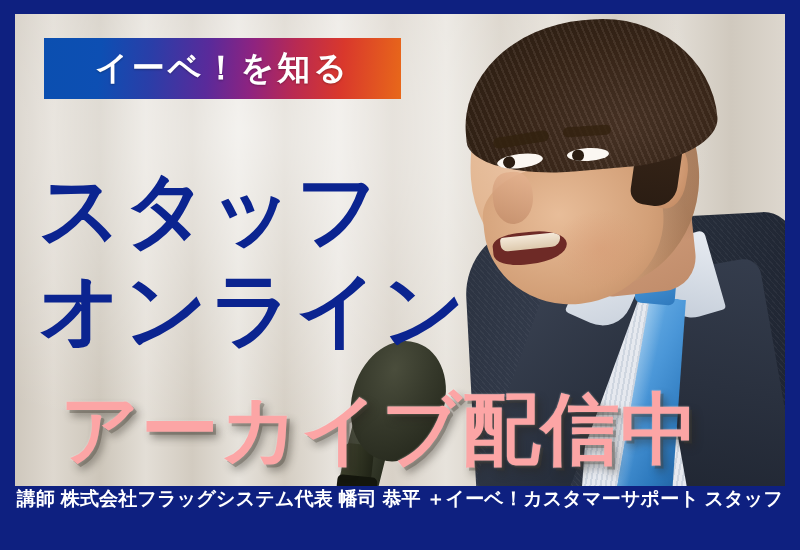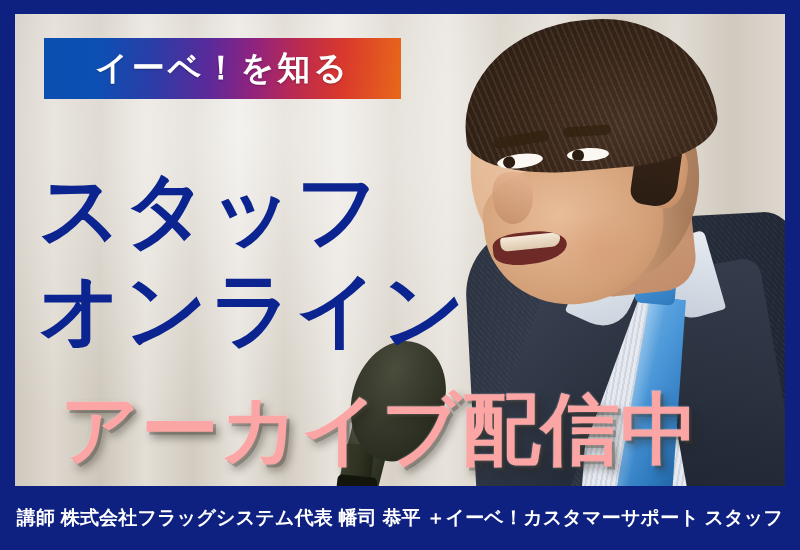--- a/index.html
+++ b/index.html
@@ -334,21 +334,21 @@
        5px 6px 9px rgba(40,35,28,.45),
        0 0 2px rgba(255,255,255,.6);
   }
 
   
   #bottombar {
     position:absolute;
     left:0; bottom:0; width:800px; height:64px;
     background:#0E2080;
     z-index:30;
-    display:flex; align-items:center; justify-content:center;border-radius:12px;
+    display:flex; align-items:flex-start; justify-content:center;border-radius:12px;
   }
   #bottombar .caption {
     color:#ffffff;
     font-size:19px;
     font-weight:bold;
     letter-spacing:0.2px;
     white-space:nowrap;
   }
 </style>
 </head>

